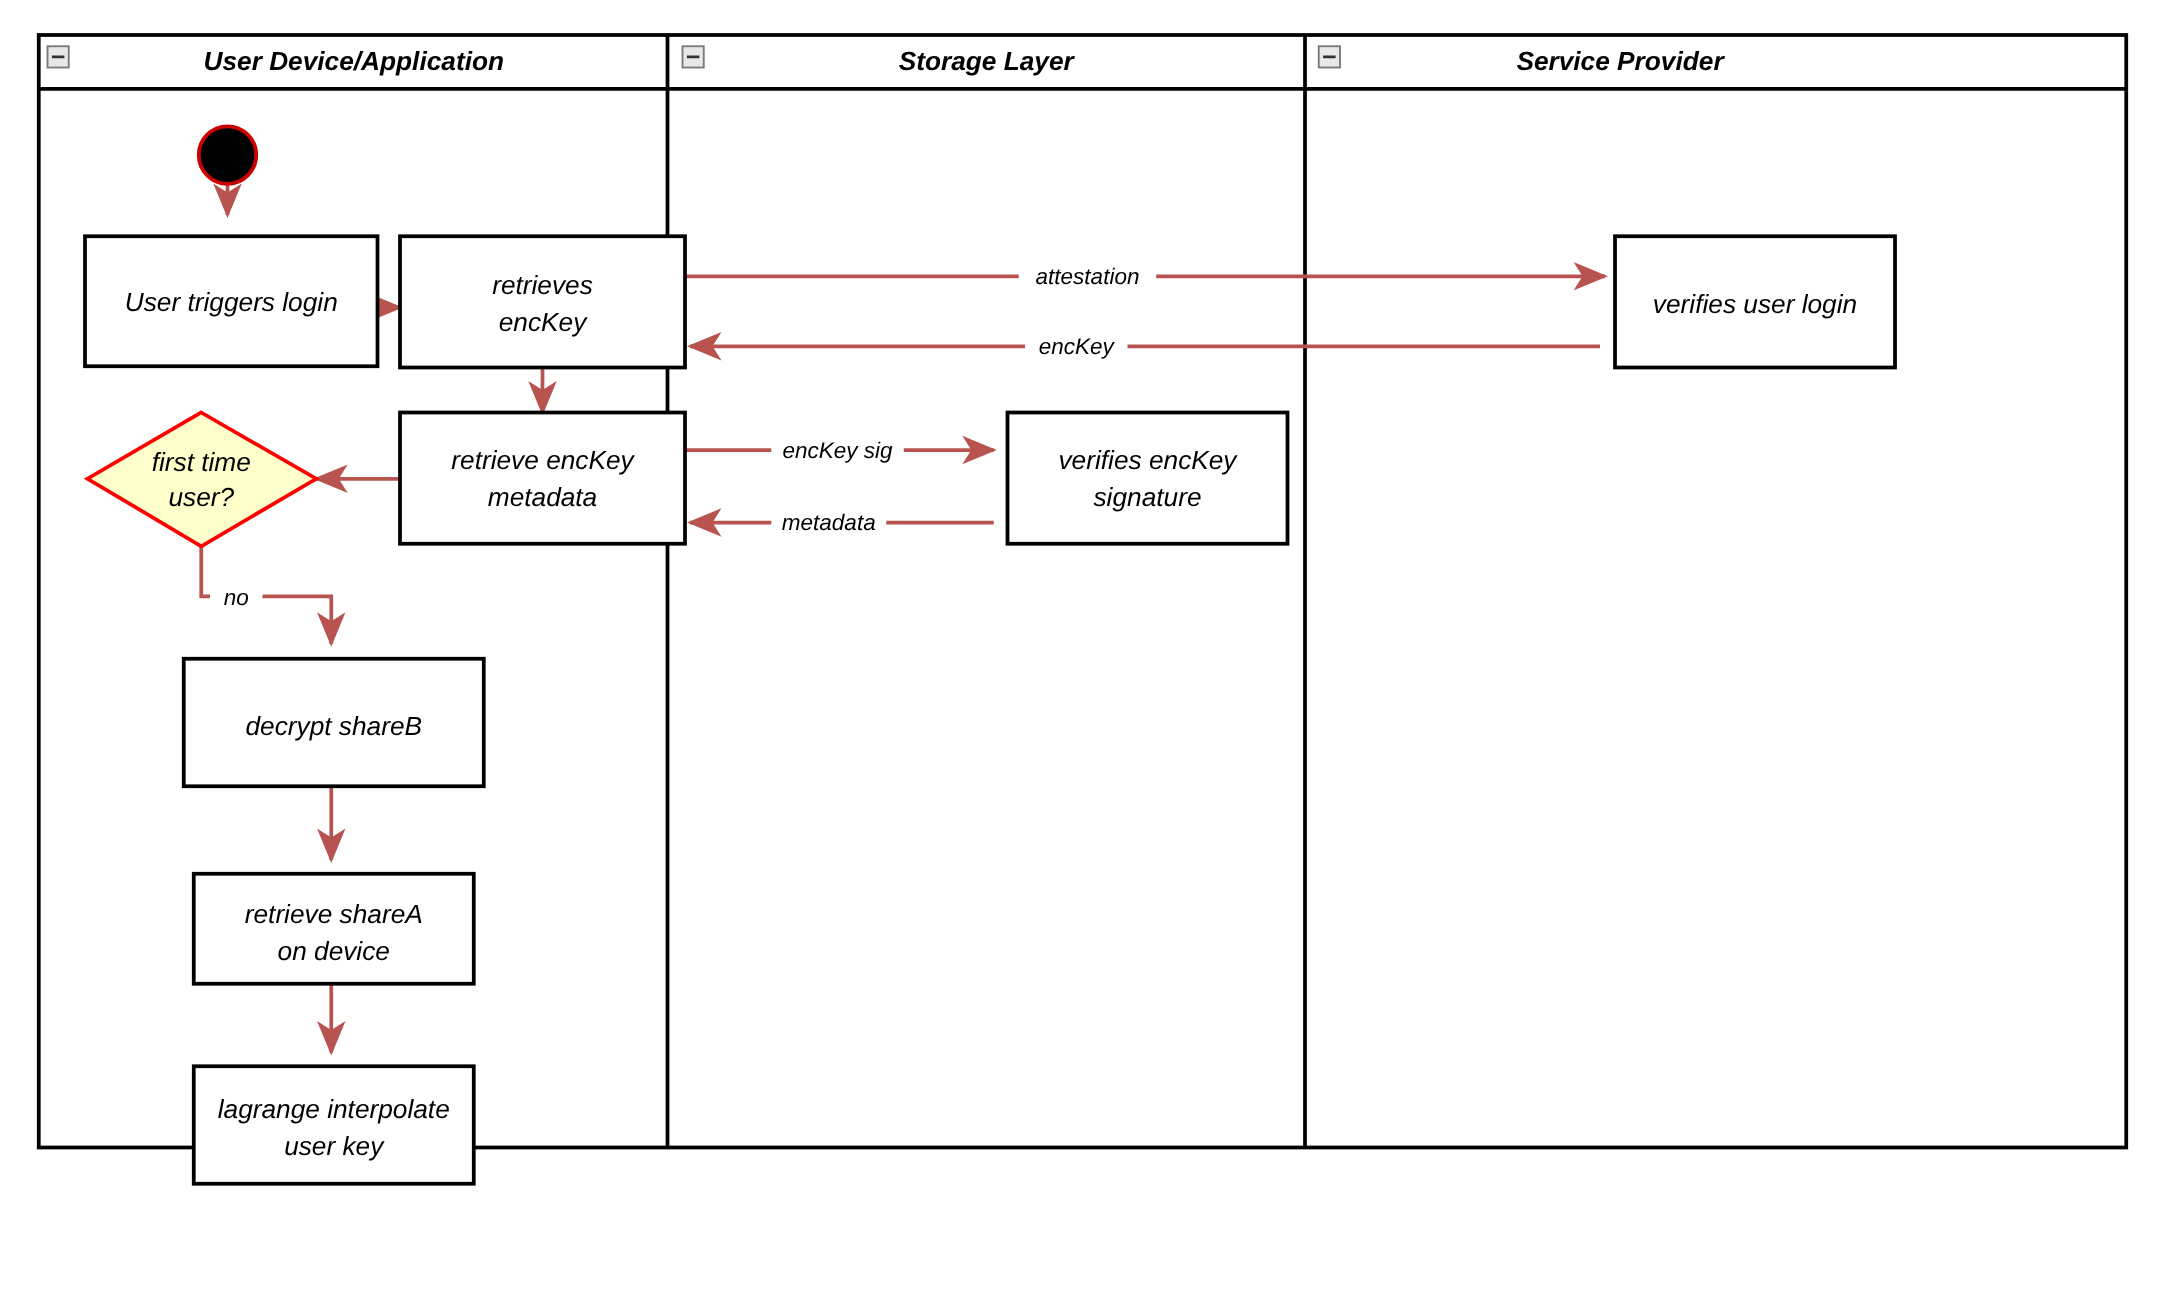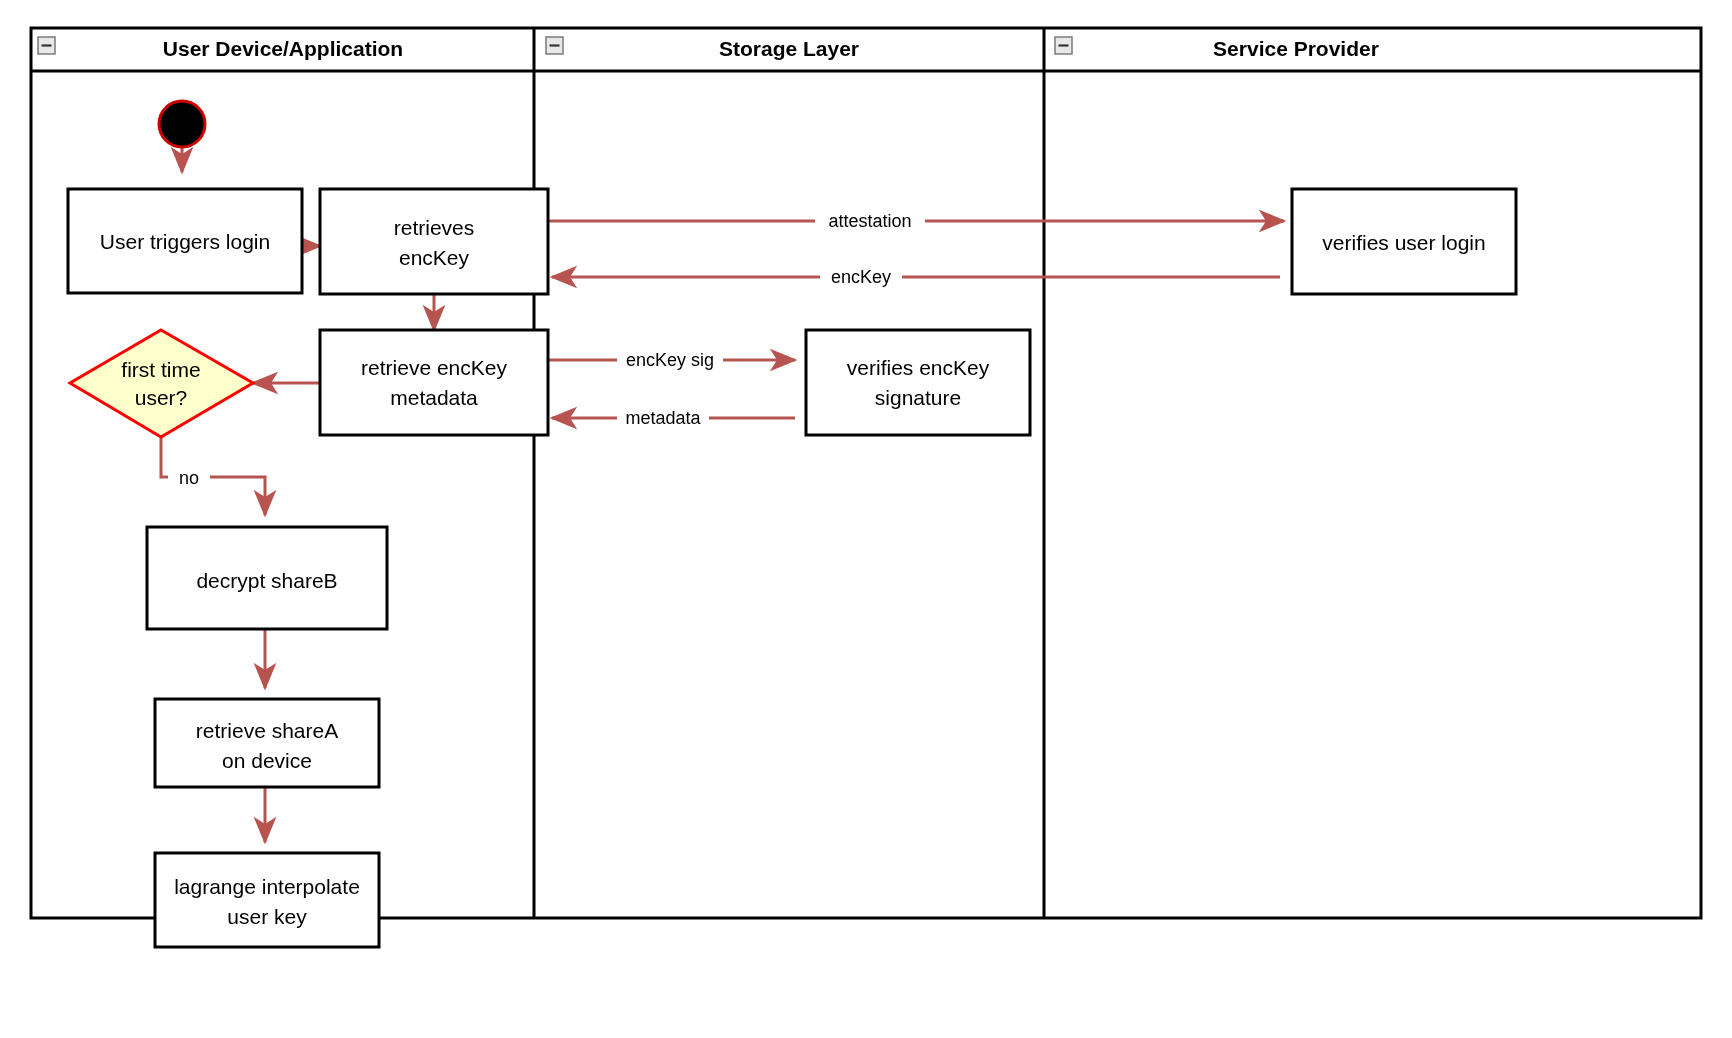--- a/index.html
+++ b/index.html
@@ -7,20 +7,21 @@
     padding: 0;
     background: #ffffff;
     font-family: "Liberation Sans", sans-serif;
   }
   #canvas {
     position: relative;
     width: 1732px;
     height: 1038px;
     background: #ffffff;
     overflow: hidden;
+    font-style: italic;
   }
   #diagram-svg {
     position: absolute;
     left: 0;
     top: 0;
     width: 1732px;
     height: 1038px;
   }
   .pool-title {
     font-weight: bold;

